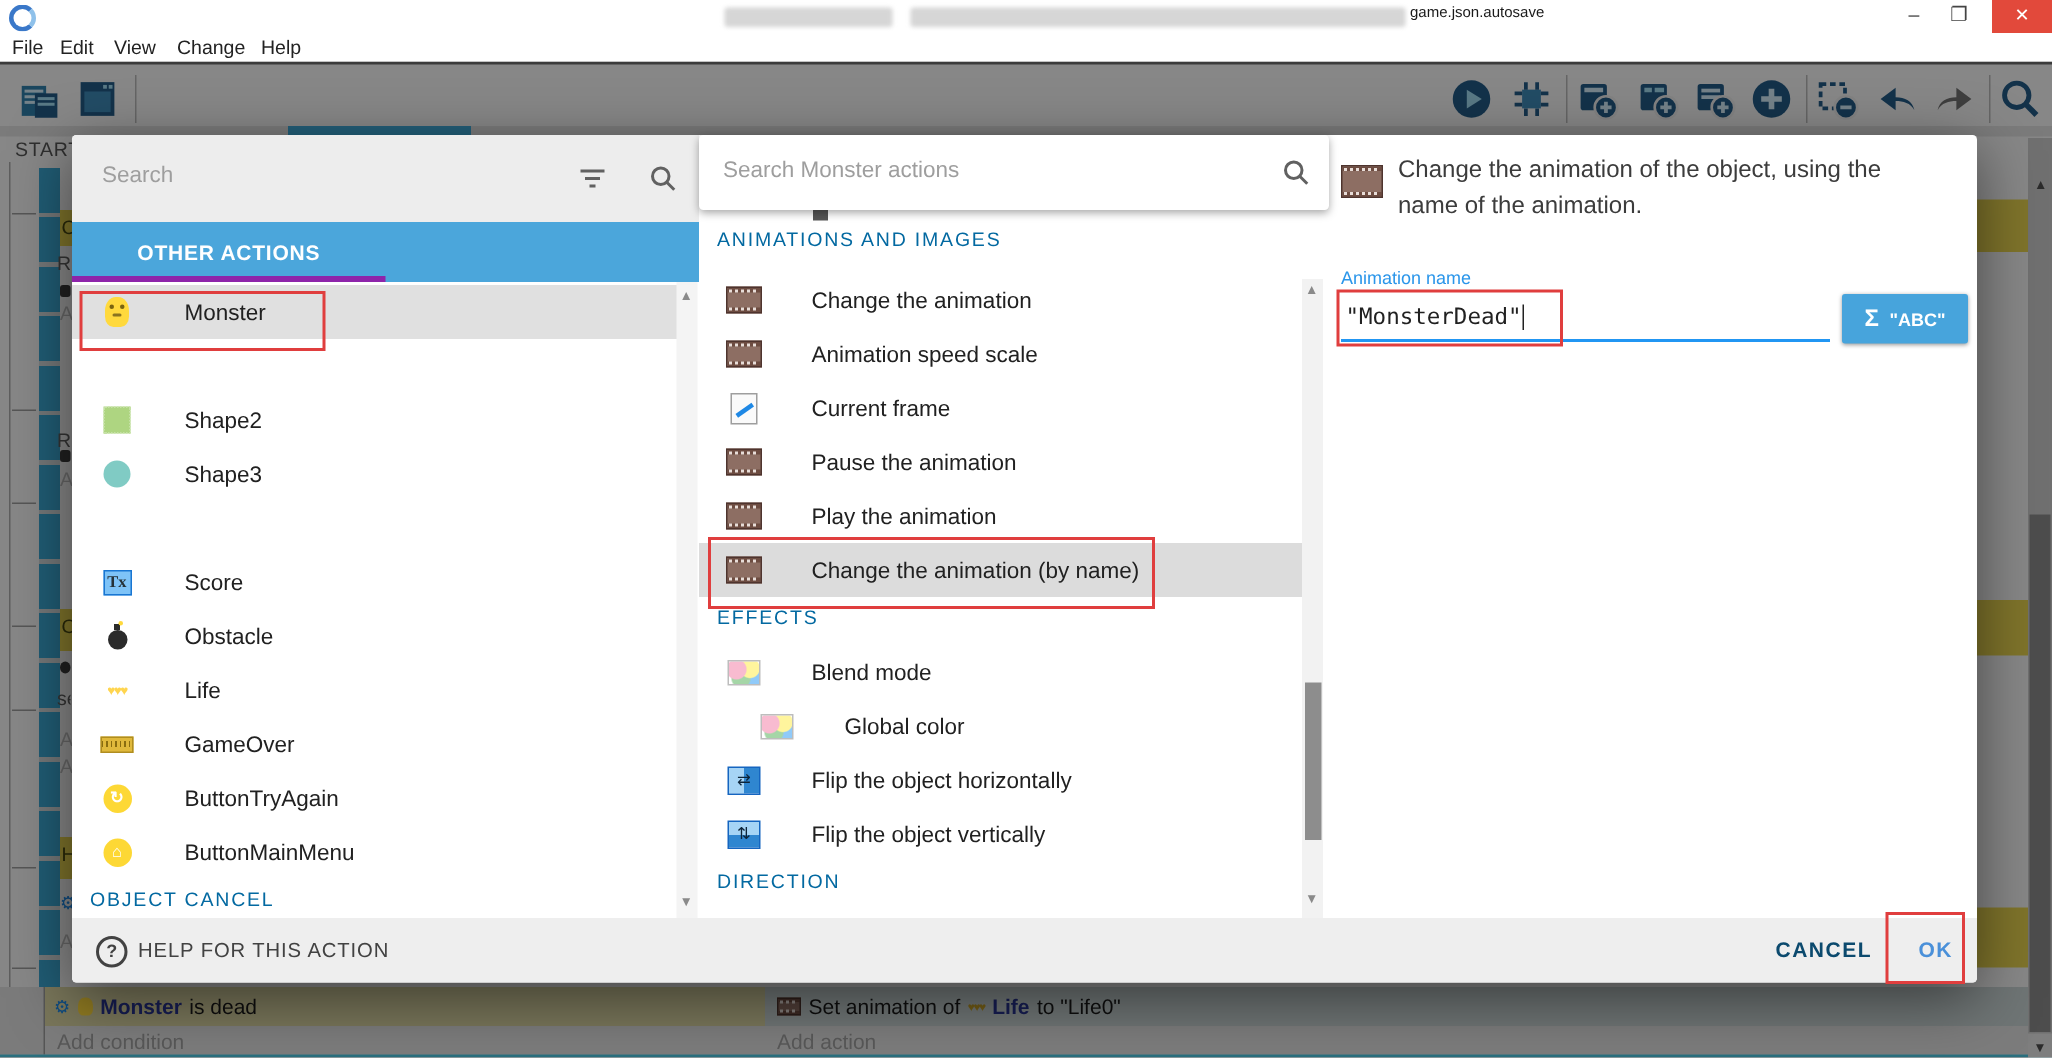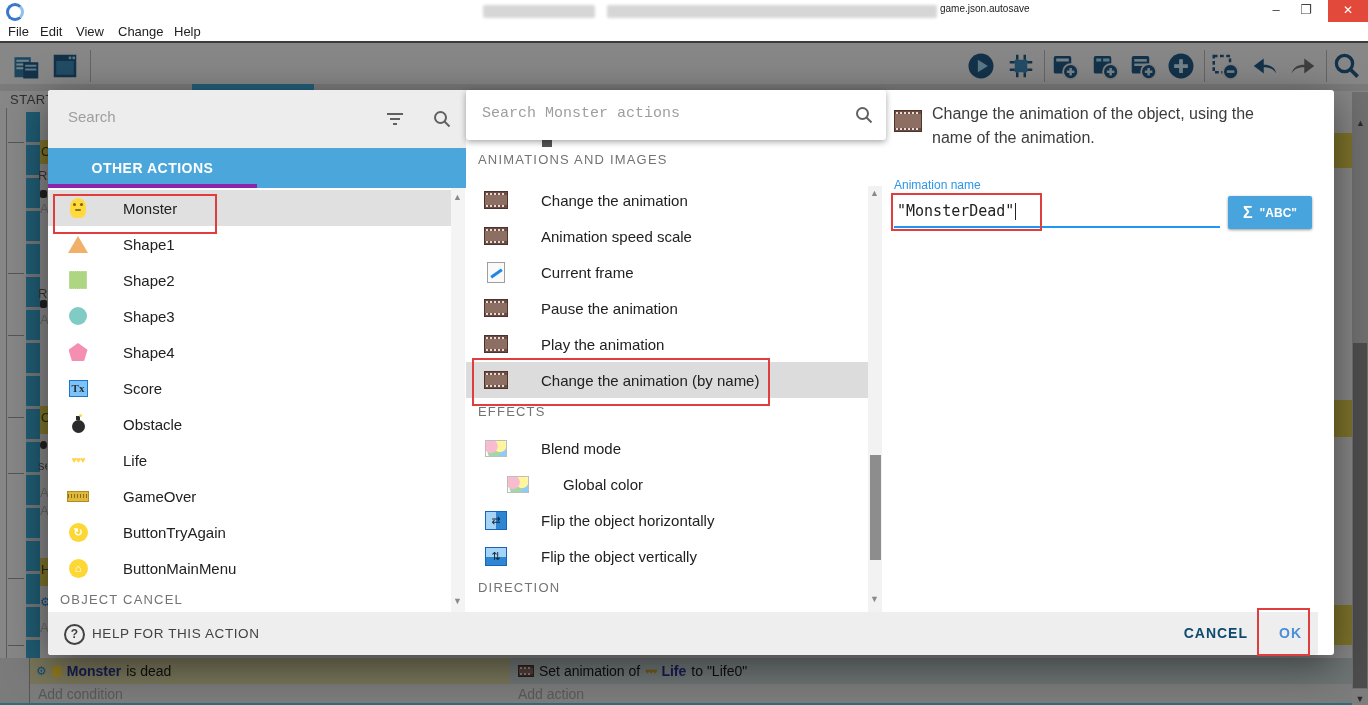--- a/index.html
+++ b/index.html
@@ -50,34 +50,34 @@
   .mini-monster{width:10px;height:12px;background:#ffd93d;border-radius:45% 45% 35% 35%;display:inline-block;}
   .hearts{font-size:8px;color:#c9a227;letter-spacing:-1px;}
   .film{background:#8d6e63;border:1px solid #4e342e;position:relative;box-shadow:inset 0 3px 0 #6d4c41,inset 0 -3px 0 #6d4c41;}
   .film::before,.film::after{content:"";position:absolute;left:1px;right:1px;height:2px;
     background:repeating-linear-gradient(90deg,#e8ddd8 0 2px,transparent 2px 4px);}
   .film::before{top:1px;} .film::after{bottom:1px;}
   .film.mini{width:14px;height:10px;box-shadow:inset 0 2px 0 #6d4c41,inset 0 -2px 0 #6d4c41;}
 
   
   .dialog{position:absolute;left:48px;top:90px;width:1270px;height:565px;background:#fff;z-index:30;
-    border-radius:3px;box-shadow:0 10px 40px rgba(0,0,0,.5);padding-left:16px;}
+    border-radius:3px;box-shadow:0 10px 40px rgba(0,0,0,.5);}
   .d{position:absolute;}
   .search-left{left:0;top:0;width:418px;height:58px;background:#ededed;border-radius:3px 0 0 0;}
   .search-input{border:0;background:transparent;outline:none;font-size:15px;color:#424242;
     font-family:"Liberation Sans",sans-serif;}
   .search-input::placeholder{color:#9e9e9e;}
   .tabs{left:0;top:58px;width:418px;height:40px;background:#4BA6DB;display:flex;}
   .tab{width:209px;text-align:center;line-height:40px;color:#fff;font-size:14px;font-weight:600;letter-spacing:.5px;}
   .tab-underline{left:0;top:94px;width:209px;height:4px;background:#8E24AA;}
   .row{position:absolute;height:36px;display:flex;align-items:center;font-size:15px;color:#212121;}
   .row .icon-slot{position:absolute;left:18px;width:24px;display:flex;justify-content:center;}
   .row .lbl{position:absolute;left:75px;white-space:nowrap;}
   .sel-gray{background:#e0e0e0;}
-  .sec-hdr{position:absolute;font-size:13px;color:#737373;letter-spacing:1.2px;}
+  .sec-hdr{position:absolute;font-size:13px;color:#0369a1;letter-spacing:1.2px;}
   .redbox{position:absolute;border:2px solid #E03E3E;z-index:15;pointer-events:none;}
   .sb-track{position:absolute;width:14px;background:#f4f4f4;}
   .sb-thumb{position:absolute;left:822px;top:365px;width:11px;height:105px;background:#8d8d8d;}
   .mid-card{left:418px;top:0;width:420px;height:50px;background:#fff;border-radius:3px;
     box-shadow:0 2px 6px rgba(0,0,0,.35);z-index:6;}
   .footer{left:0;top:522px;width:1270px;height:43px;background:#eeeeee;border-radius:0 0 3px 3px;}
   .help-circle{position:absolute;left:16px;top:12px;width:17px;height:17px;border:2px solid #424242;border-radius:50%;
     text-align:center;line-height:17px;font-size:12px;font-weight:bold;color:#424242;}
   .footer-btn{position:absolute;top:0;line-height:43px;font-size:14px;font-weight:600;letter-spacing:1px;text-align:right;}
   .desc{position:absolute;left:884px;top:12px;width:360px;font-size:16px;line-height:24px;color:#3c3c3c;}
@@ -312,43 +312,31 @@
       <div class="tab">OTHER ACTIONS</div>
     </div>
     <div class="d tab-underline"></div>
 
     <div class="d row sel-gray" style="left:0;top:100px;width:404px;">
       <span class="icon-slot">
           <span class="ic-monster"></span>
         </span>
       <span class="lbl">Monster</span>
     </div>
-    <div class="d row" style="left:0;top:136px;width:404px;">
-      <span class="icon-slot">
-          <span class="ic-tri"></span>
-        </span>
-      <span class="lbl">Shape1</span>
-    </div>
     <div class="d row" style="left:0;top:172px;width:404px;">
       <span class="icon-slot">
           <span class="ic-sq"></span>
         </span>
       <span class="lbl">Shape2</span>
     </div>
     <div class="d row" style="left:0;top:208px;width:404px;">
       <span class="icon-slot">
           <span class="ic-circ"></span>
         </span>
       <span class="lbl">Shape3</span>
-    </div>
-    <div class="d row" style="left:0;top:244px;width:404px;">
-      <span class="icon-slot">
-          <span class="ic-pent"></span>
-        </span>
-      <span class="lbl">Shape4</span>
     </div>
     <div class="d row" style="left:0;top:280px;width:404px;">
       <span class="icon-slot">
           <span class="ic-score"></span>
         </span>
       <span class="lbl">Score</span>
     </div>
     <div class="d row" style="left:0;top:316px;width:404px;">
       <span class="icon-slot">
           <span class="ic-bomb"></span>
@@ -452,21 +440,21 @@
       <span class="lbl">Flip the object vertically</span>
     </div>
     <div class="d sec-hdr" style="left:430px;top:490px;">DIRECTION</div>
 
     <div class="d sb-track" style="left:820px;top:96px;height:426px;background:#f2f2f2;"></div>
     <span class="d scroll-arrow" style="left:822px;top:98px;color:#8a8a8a;">▲</span>
     <div class="d sb-thumb"></div>
     <span class="d scroll-arrow" style="left:822px;top:504px;color:#8a8a8a;">▼</span>
 
     <div class="d mid-card">
-      <input class="search-input" style="position: absolute; left: 14px; top: 14px; width: 340px; font-family: Liberation Mono, monospace;" placeholder="Search Monster actions">
+      <input class="search-input" style="position: absolute; left: 14px; top: 14px; width: 340px;" placeholder="Search Monster actions">
       <svg style="position:absolute;left:388px;top:15px;" width="20" height="20" viewBox="0 0 20 20">
         <circle class="mag" cx="8.5" cy="8.5" r="5.5"></circle>
           <path class="mag" d="M12.5 12.5l5 5"></path>
       </svg>
     </div>
 
     <span class="d film" style="left:846px;top:20px;width:26px;height:20px;"></span>
     <div class="desc">Change the animation of the object, using the name of the animation.</div>
     <div class="field-label">Animation name</div>
     <div class="field-value">

